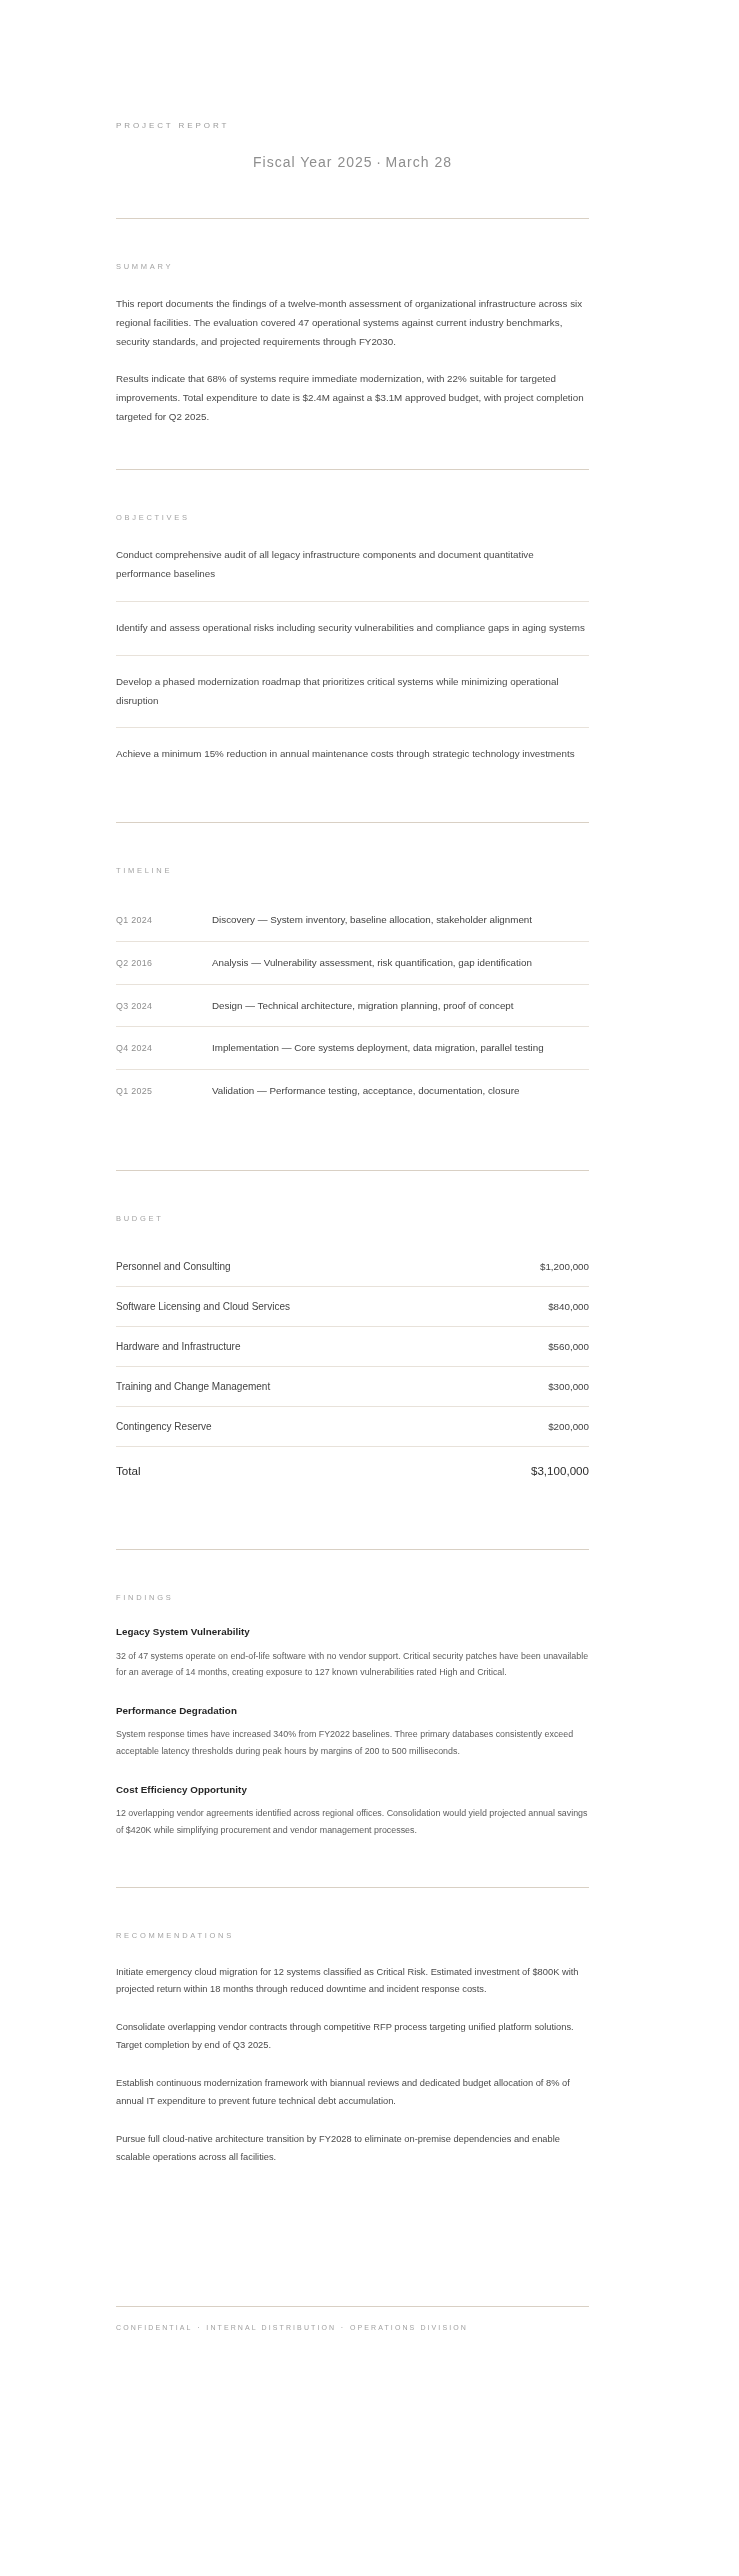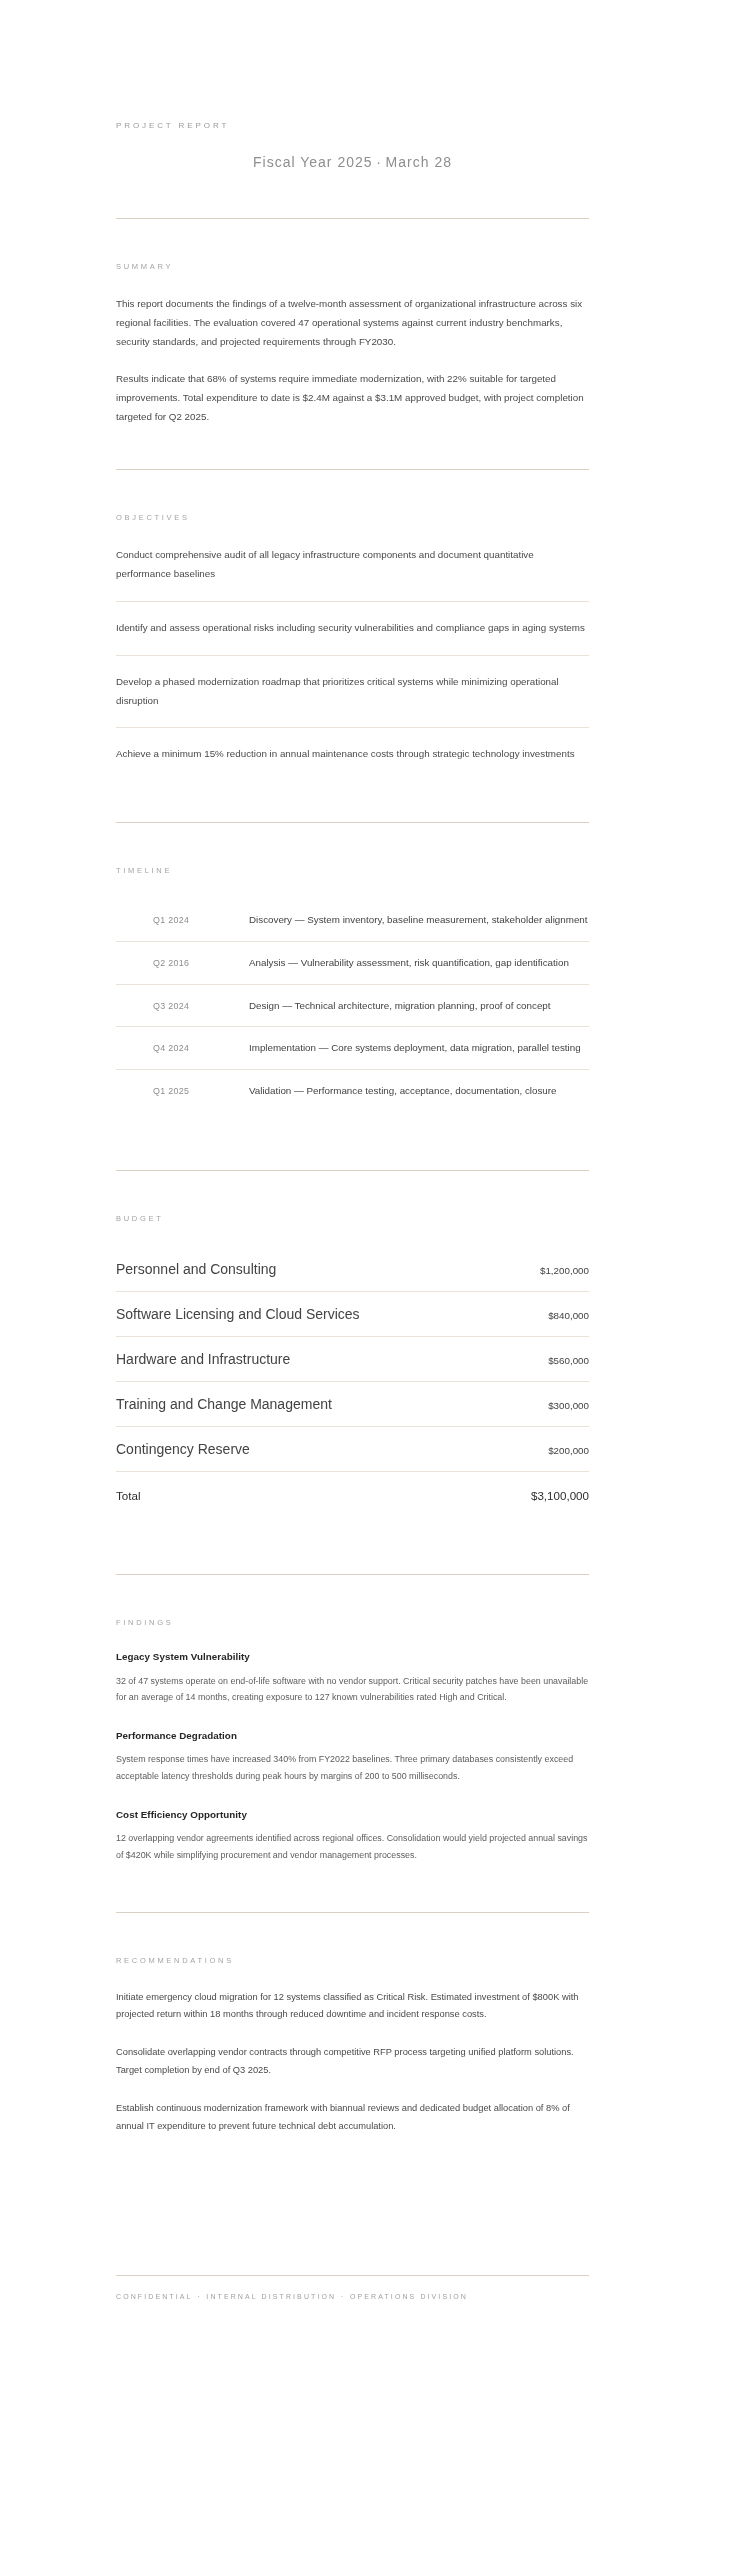--- a/index.html
+++ b/index.html
@@ -97,39 +97,38 @@
     padding: 13px 0 13px 0;
     border-bottom: 0.9px solid #e8e2da;
   }
   .timeline-row:last-child { border-bottom: 0; }
   .timeline-period {
     width: 96px;
     flex: 0 0 96px;
     font-size: 8.9px;
     color: #8d8d8d;
     letter-spacing: 0.3px;
-    margin-left: 37px;
   }
   .timeline-desc {
     flex: 1;
     font-size: 9.8px;
     color: #434343;
     line-height: 1.6;
   }
 
   
   .budget-row {
     display: flex;
     justify-content: space-between;
     align-items: baseline;
     padding: 14px 0;
     border-bottom: 0.9px solid #e8e2da;
   }
   .budget-item {
-    font-size: 14px;
+    font-size: 10px;
     color: #434343;
   }
   .budget-amount {
     font-size: 9.8px;
     color: #434343;
     text-align: center;
     white-space: nowrap;
   }
   .budget-row.total {
     border-bottom: 0;
@@ -213,21 +212,21 @@
       <div class="objective">Develop a phased modernization roadmap that prioritizes critical systems while minimizing operational disruption</div>
       <div class="objective">Achieve a minimum 15% reduction in annual maintenance costs through strategic technology investments</div>
     </section>
 
     <hr class="rule" style="margin-top:41px;">
 
     <section class="section">
       <div class="section-label">TIMELINE</div>
       <div class="timeline-row">
         <div class="timeline-period">Q1 2024</div>
-        <div class="timeline-desc">Discovery — System inventory, baseline measurement, stakeholder alignment</div>
+        <div class="timeline-desc">Discovery — System inventory, baseline allocation, stakeholder alignment</div>
       </div>
       <div class="timeline-row">
         <div class="timeline-period">Q2 2016</div>
         <div class="timeline-desc">Analysis — Vulnerability assessment, risk quantification, gap identification</div>
       </div>
       <div class="timeline-row">
         <div class="timeline-period">Q3 2024</div>
         <div class="timeline-desc">Design — Technical architecture, migration planning, proof of concept</div>
       </div>
       <div class="timeline-row">
@@ -288,20 +287,21 @@
       </div>
     </section>
 
     <hr class="rule" style="margin-top:48px;">
 
     <section class="section">
       <div class="section-label">RECOMMENDATIONS</div>
       <p class="recommendation">Initiate emergency cloud migration for 12 systems classified as Critical Risk. Estimated investment of $800K with projected return within 18 months through reduced downtime and incident response costs.</p>
       <p class="recommendation">Consolidate overlapping vendor contracts through competitive RFP process targeting unified platform solutions. Target completion by end of Q3 2025.</p>
       <p class="recommendation">Establish continuous modernization framework with biannual reviews and dedicated budget allocation of 8% of annual IT expenditure to prevent future technical debt accumulation.</p>
+      <p class="recommendation">Pursue full cloud-native architecture transition by FY2028 to eliminate on-premise dependencies and enable scalable operations across all facilities.</p>
     </section>
 
     <footer class="footer">
       <hr class="footer-rule">
       <div class="footer-text">
         <span>CONFIDENTIAL</span><span class="sep">·</span><span>INTERNAL DISTRIBUTION</span><span class="sep">·</span><span>OPERATIONS DIVISION</span>
       </div>
     </footer>
 
   </div>

